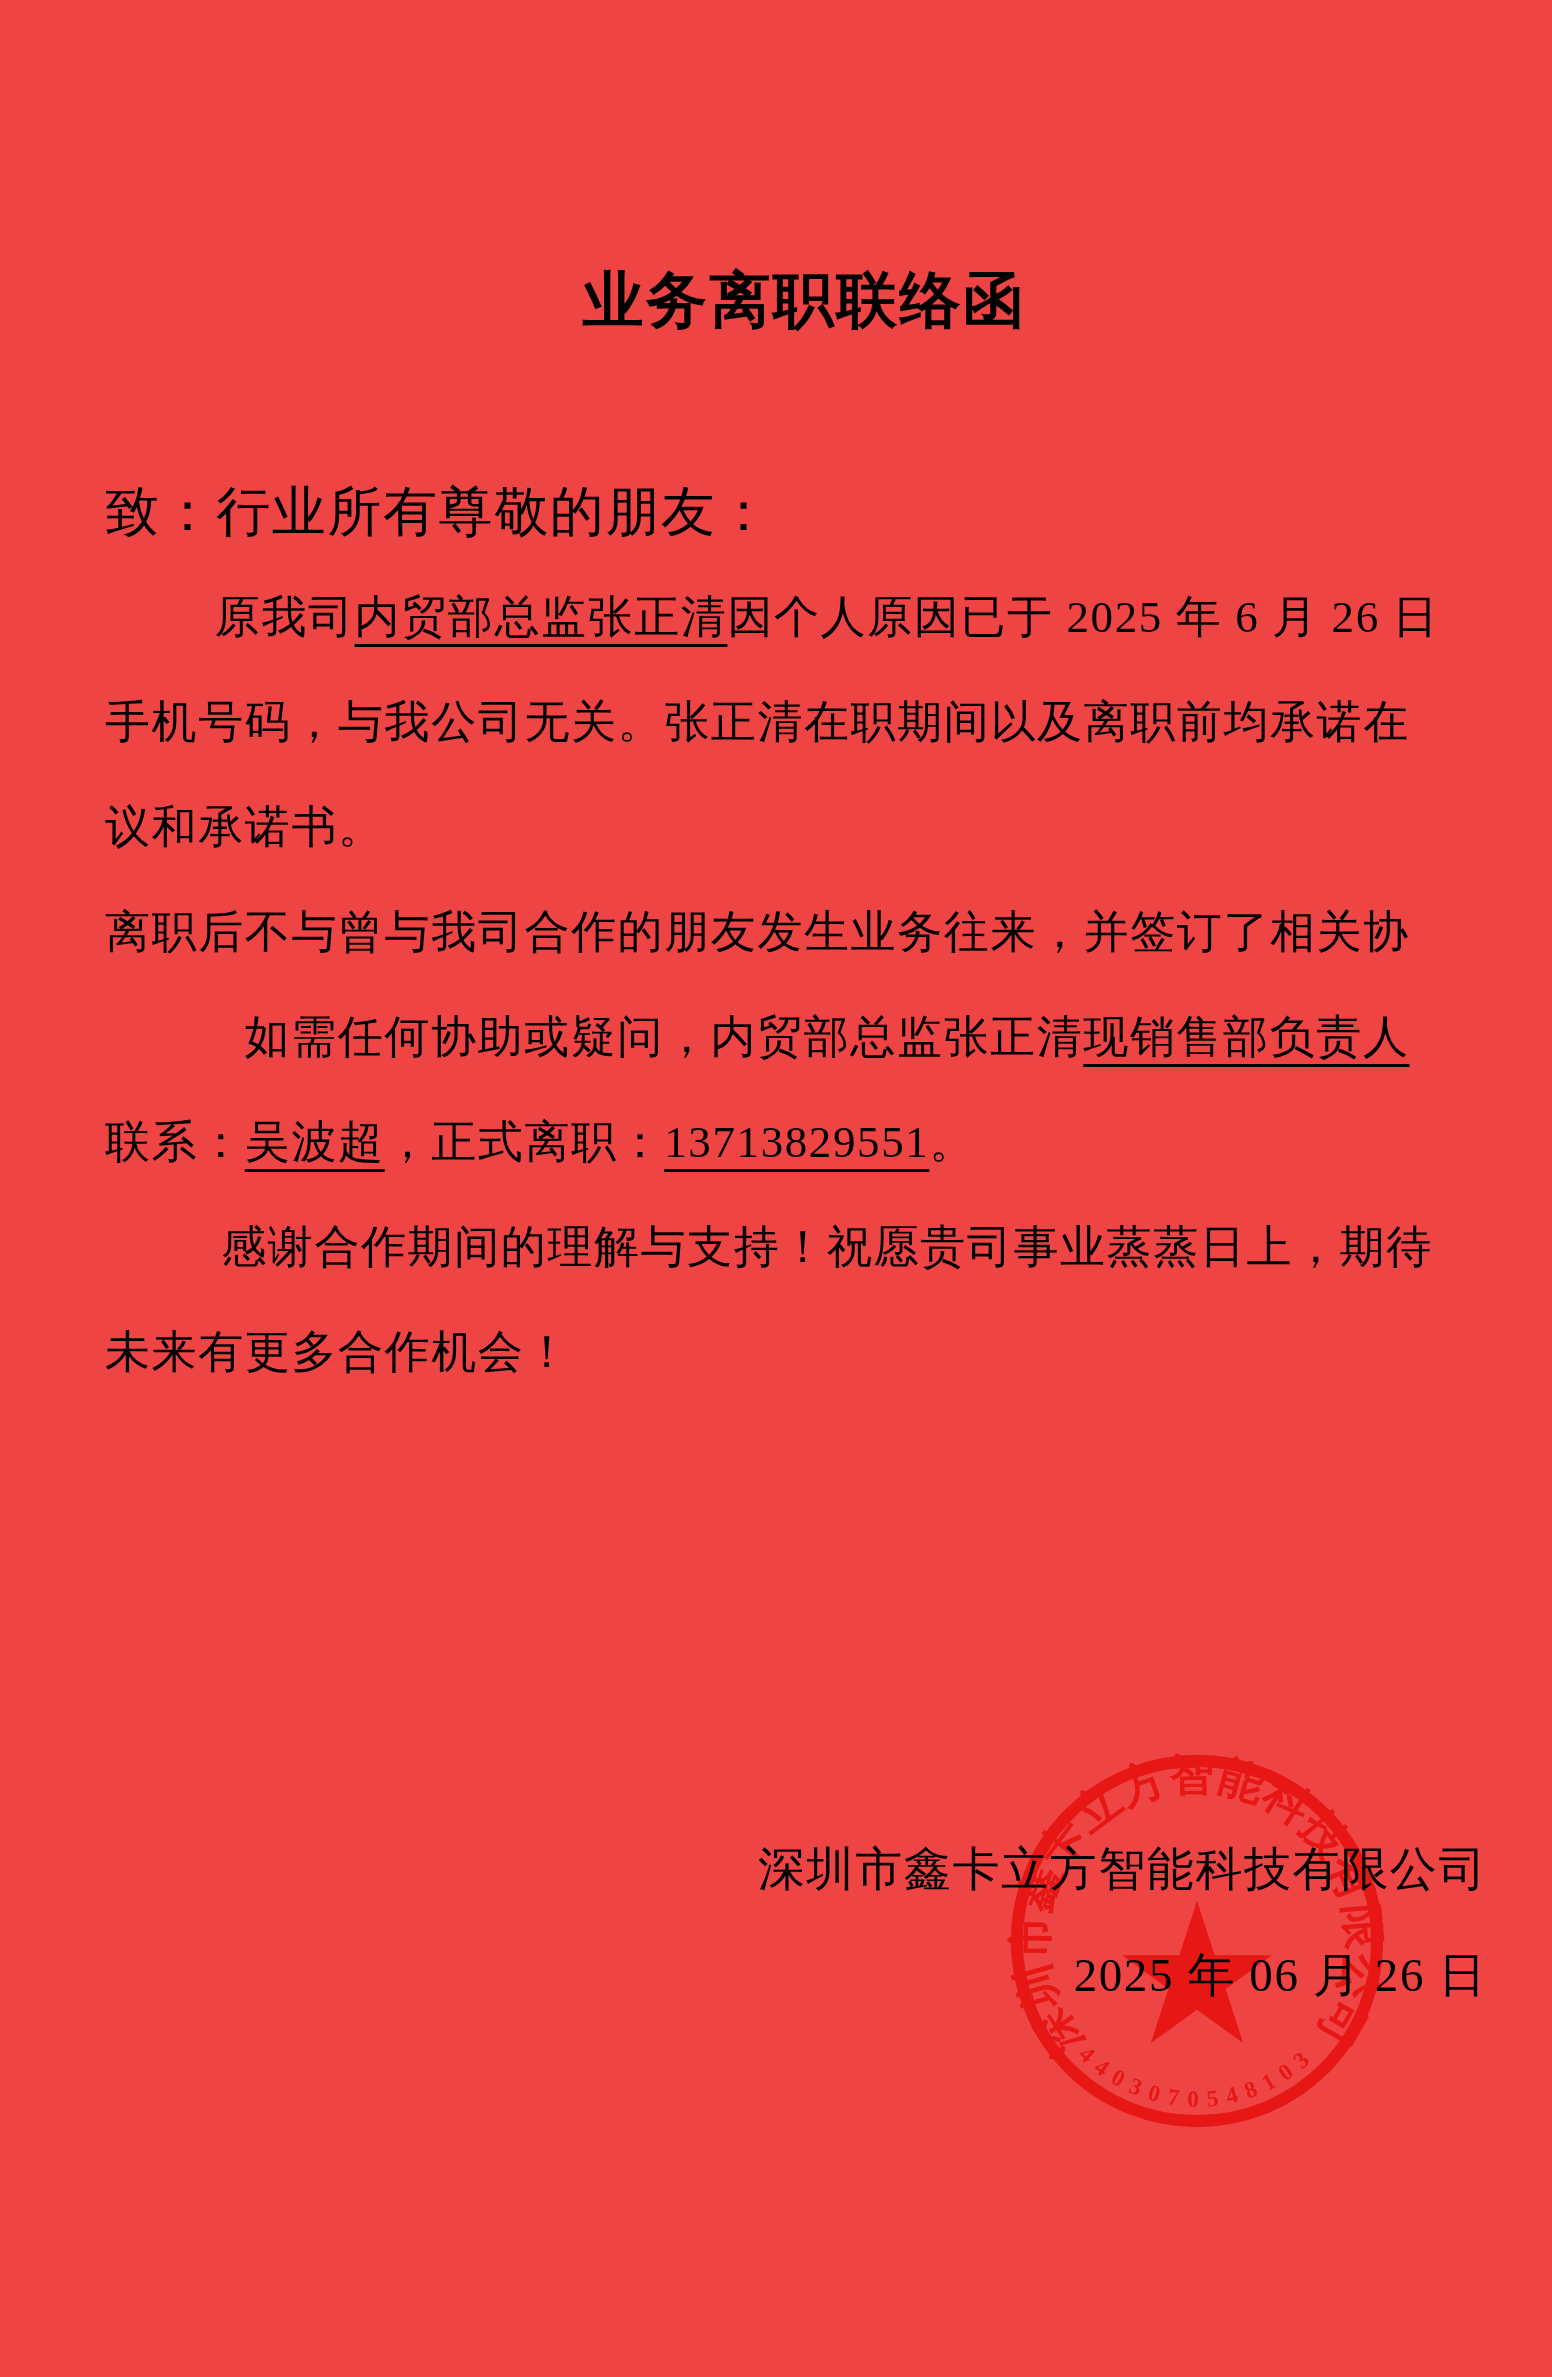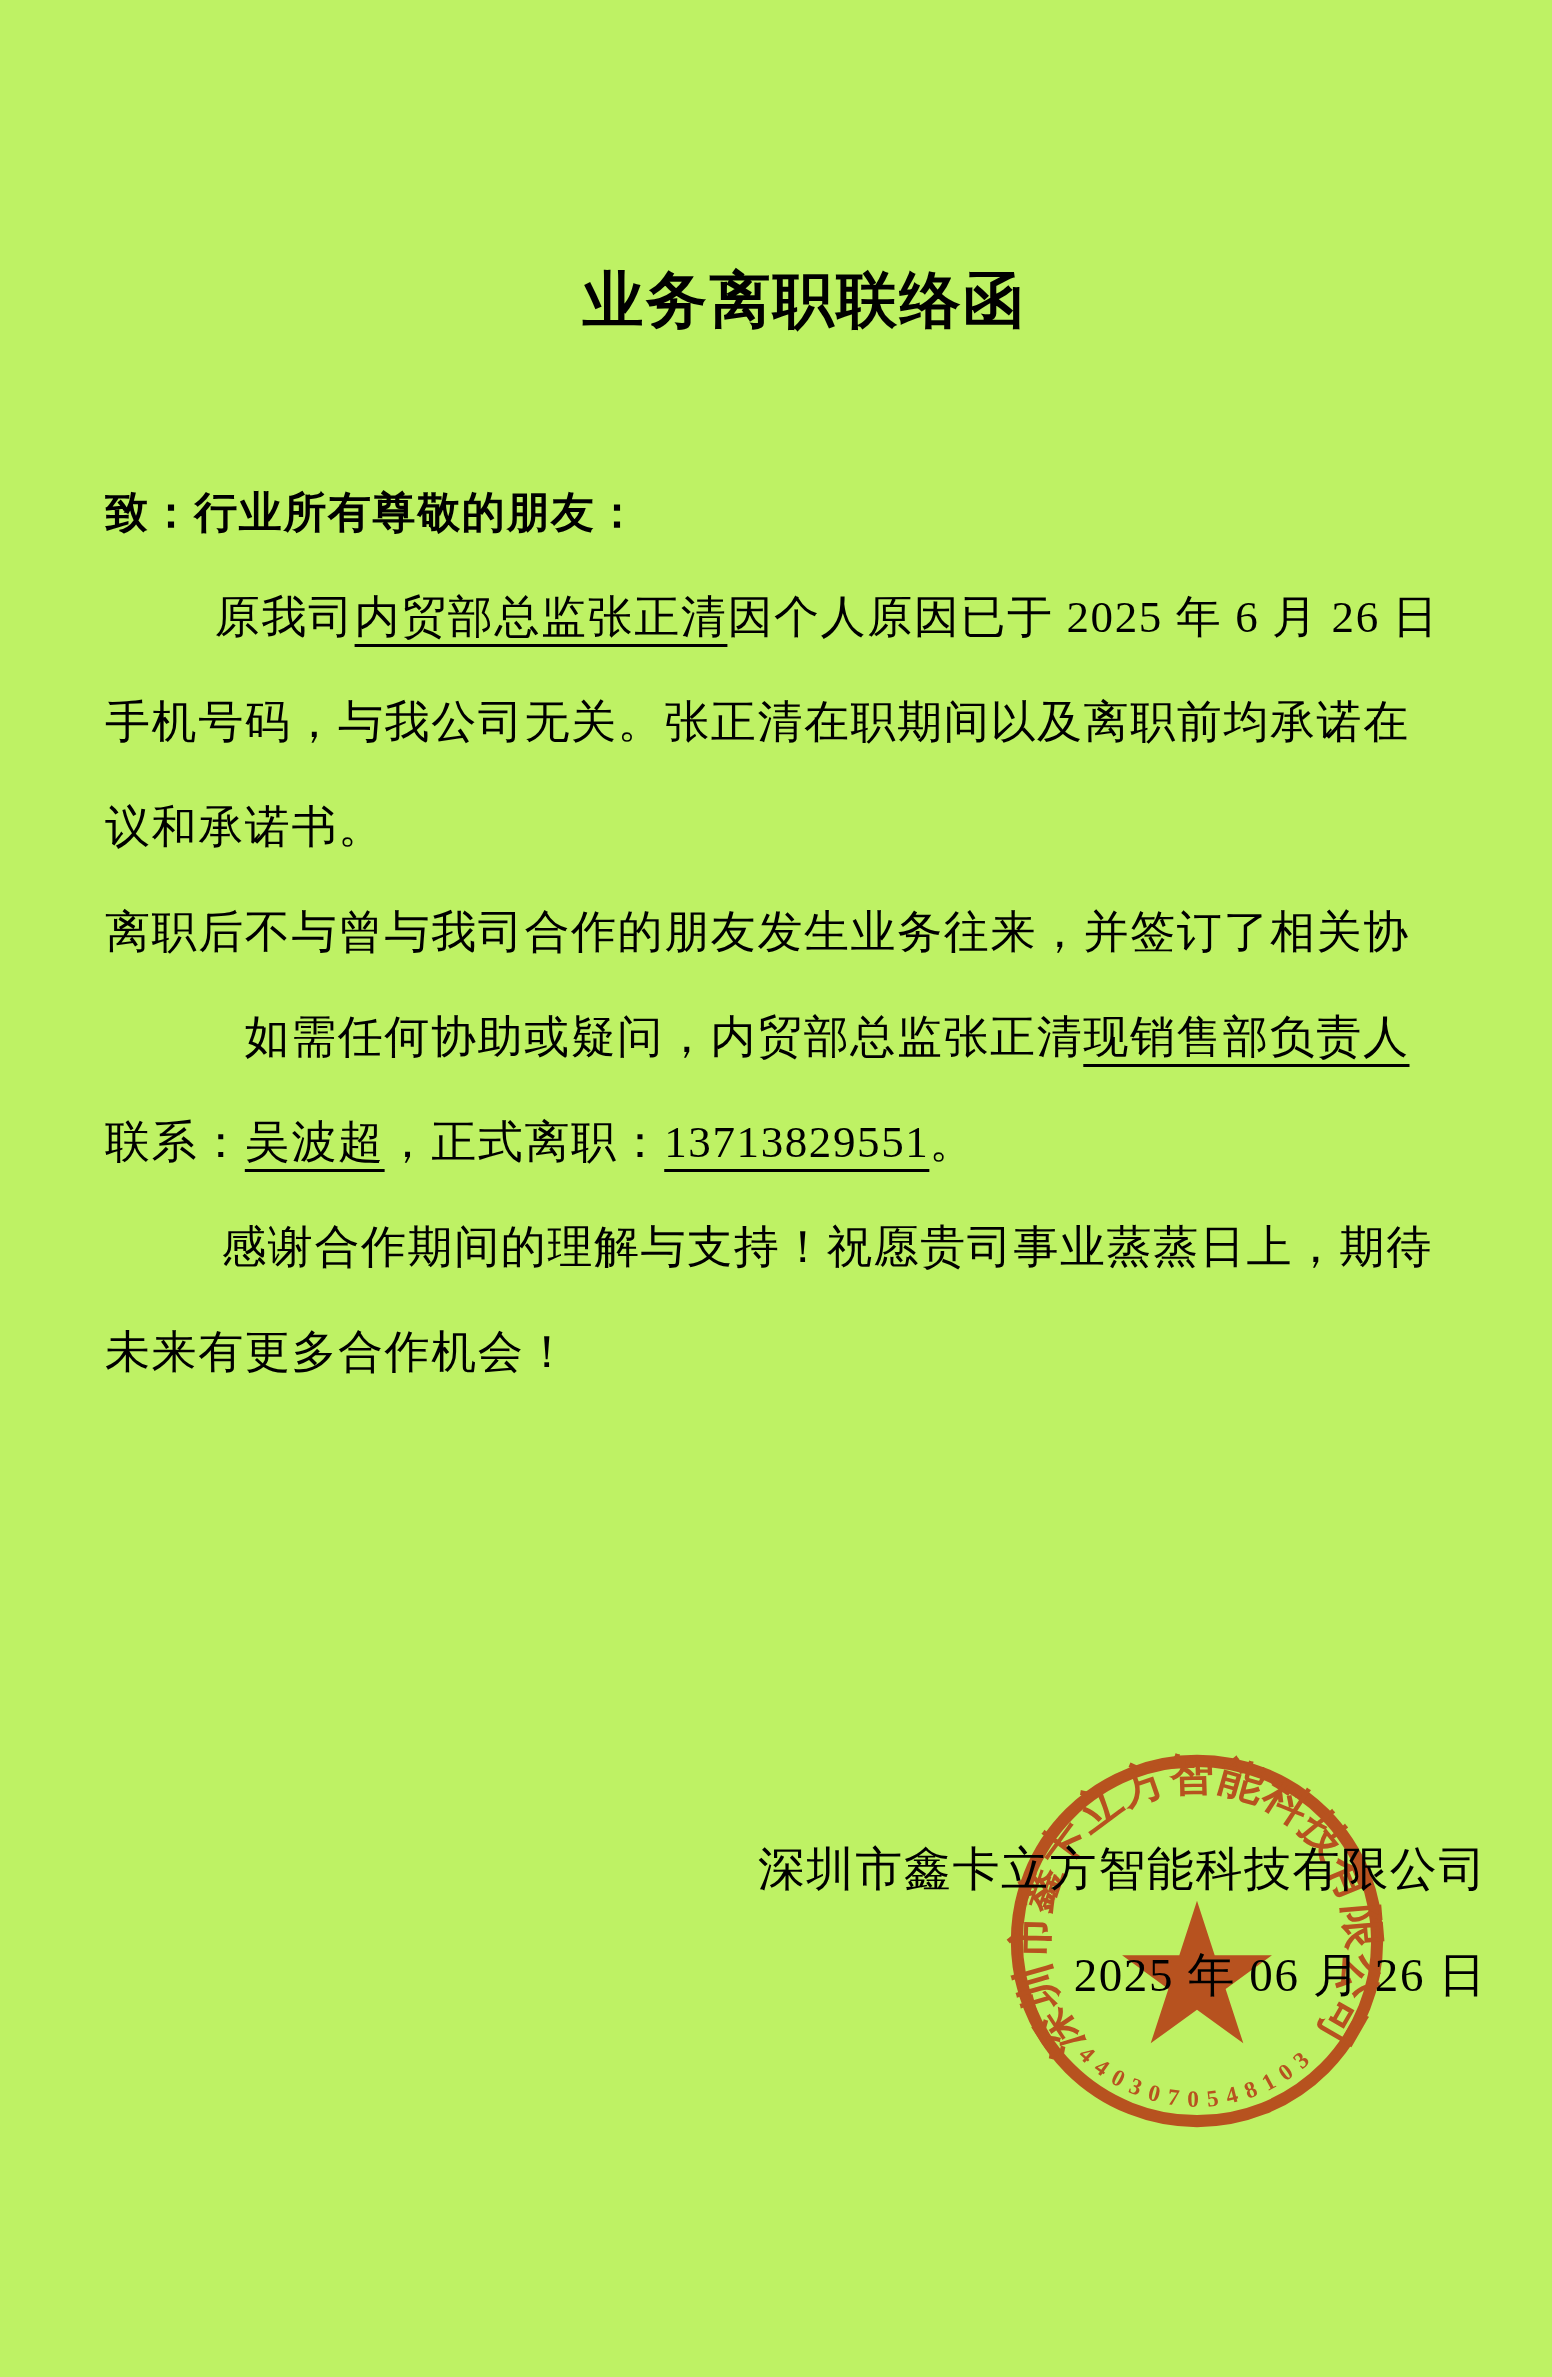--- a/index.html
+++ b/index.html
@@ -1,20 +1,20 @@
 <!DOCTYPE html>
 <html style="font-size:13px"><head>
 <meta charset="utf-8">
 <style>
   html, body { margin: 0; padding: 0; background: #ffffff; }
   .page {
     position: relative;
     width: 1553px;
     height: 2377px;
-    background: #bef264;
+    background: #ef4444;
     overflow: hidden;
     font-family: "Liberation Serif", "DejaVu Serif", serif;
     color: #000000;
   }
   .doc-title {
     position: absolute;
     top: 256px;
     left: 56px;
     right: 0;
     text-align: center;
@@ -28,21 +28,21 @@
     position: absolute;
     left: 105px;
     top: 460px;
     width: 1352px;
     font-size: 45px;
     letter-spacing: 1.6px;
     line-height: 105px;
   }
   .line { white-space: nowrap; }
   .line.indent { text-indent: 92px; text-align: center; }
-  .line.bold { font-weight: bold; font-size: 43px; }
+  .line.bold { font-weight: normal; font-size: 54px; }
   .u {
     text-decoration: underline;
     text-decoration-thickness: 3.2px;
     text-underline-offset: 12px;
   }
   .signature {
     position: absolute;
     right: 66px;
     top: 1816px;
     text-align: right;

